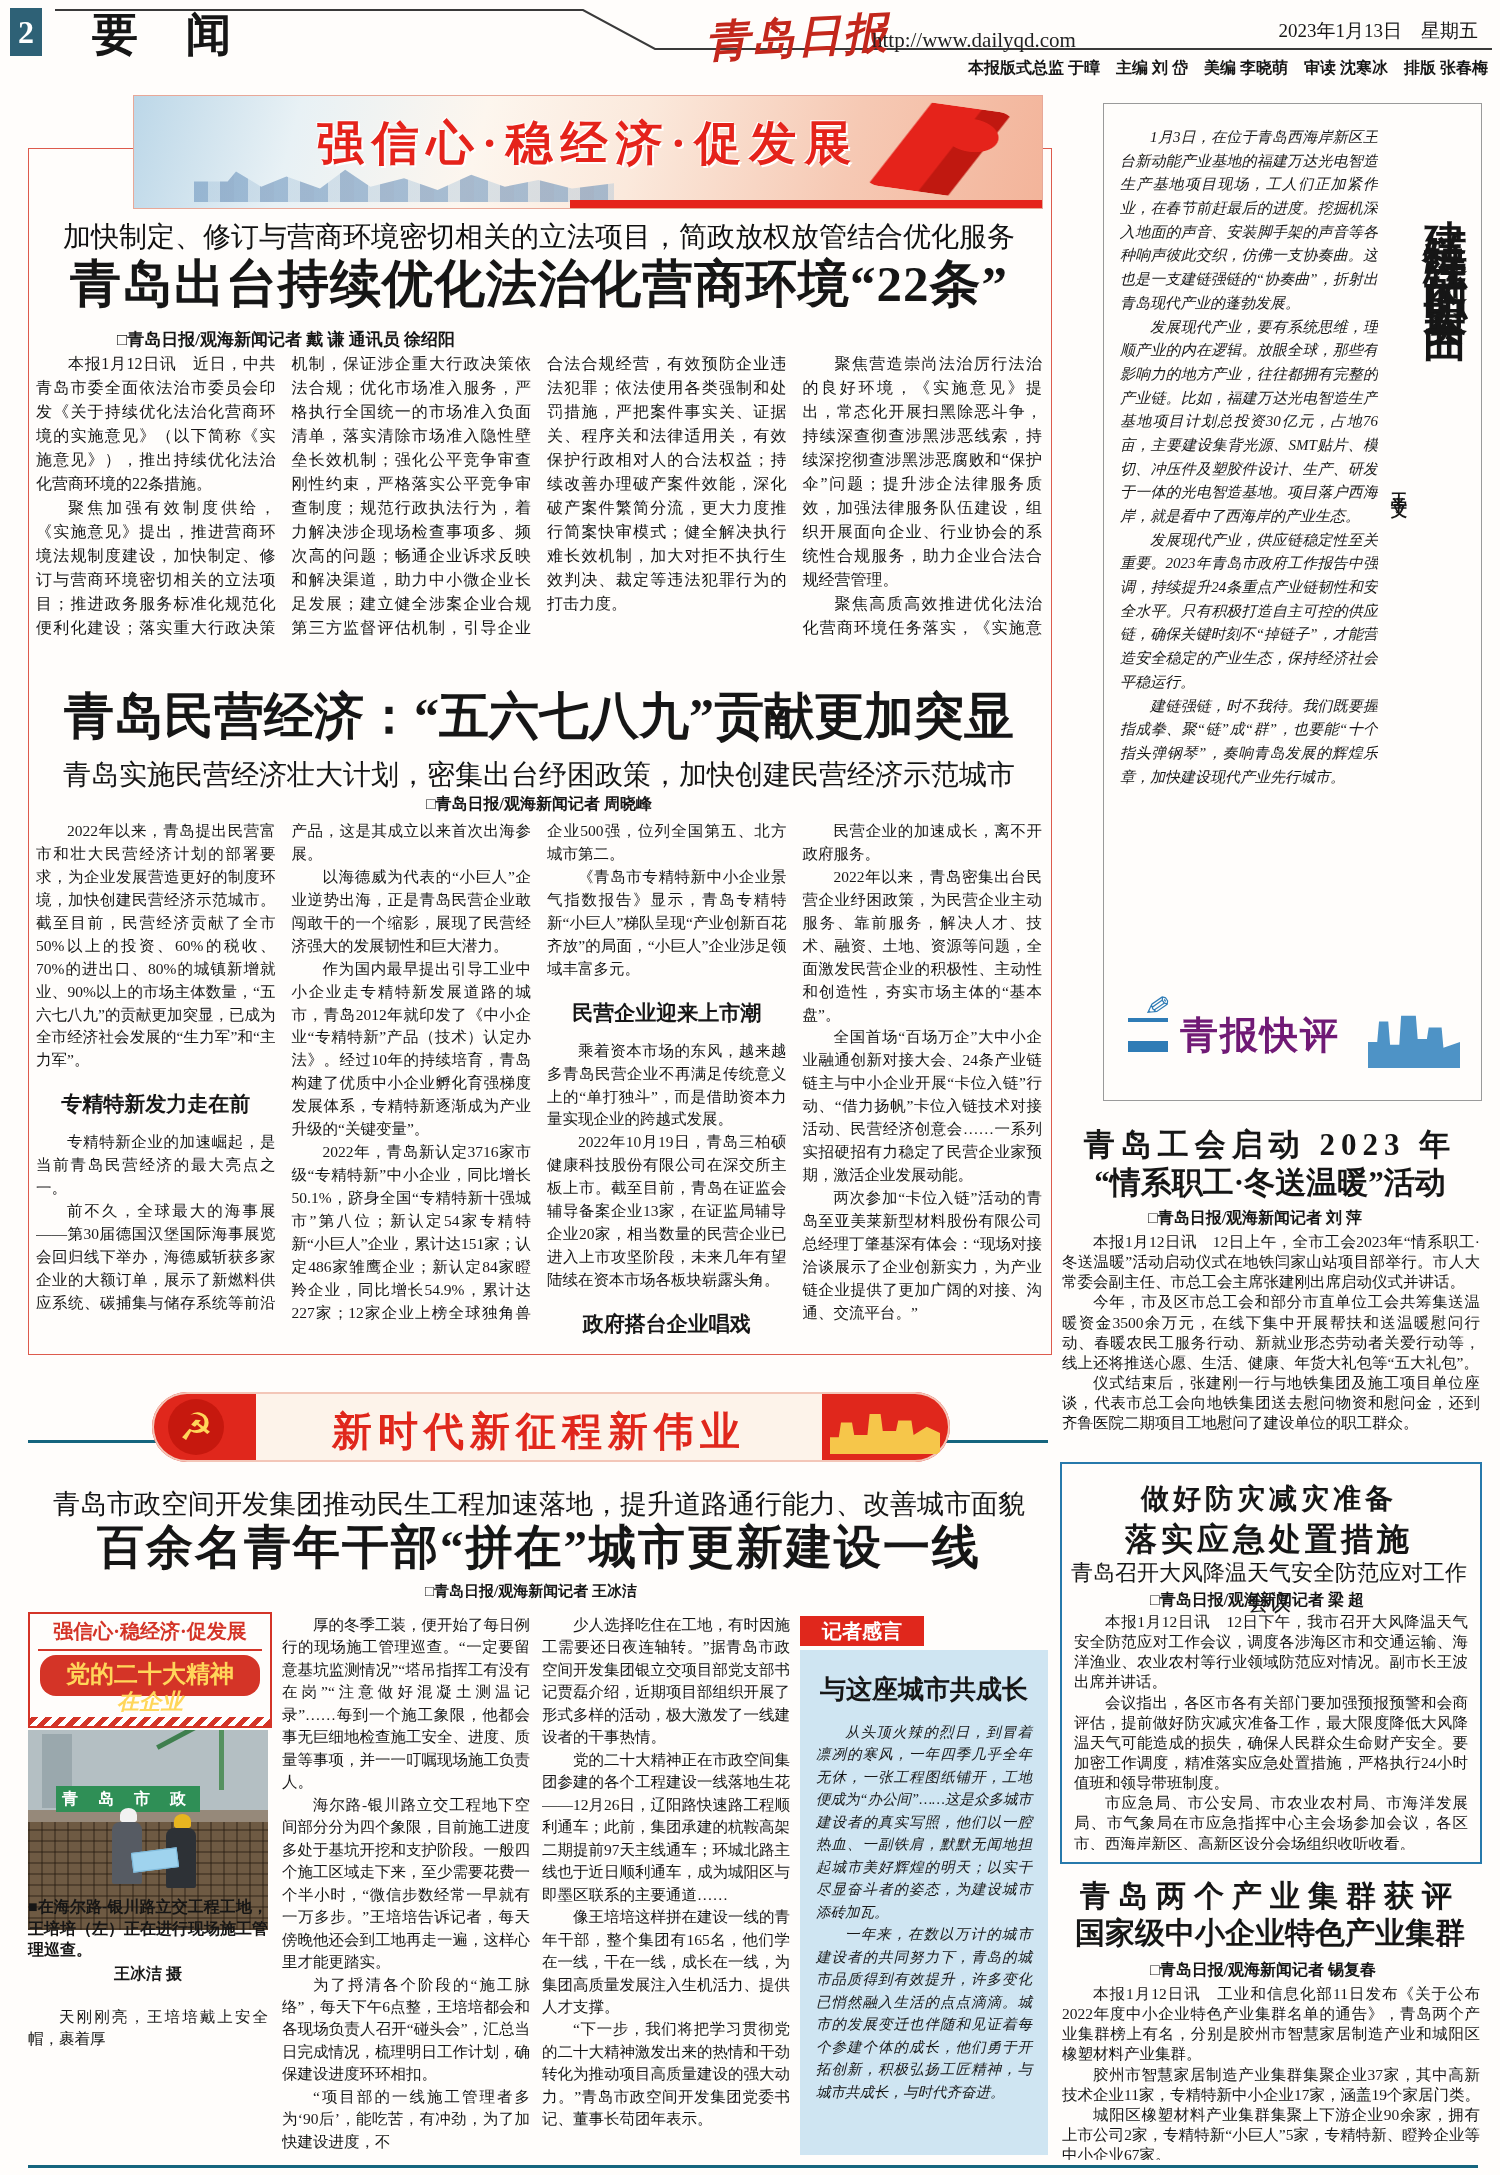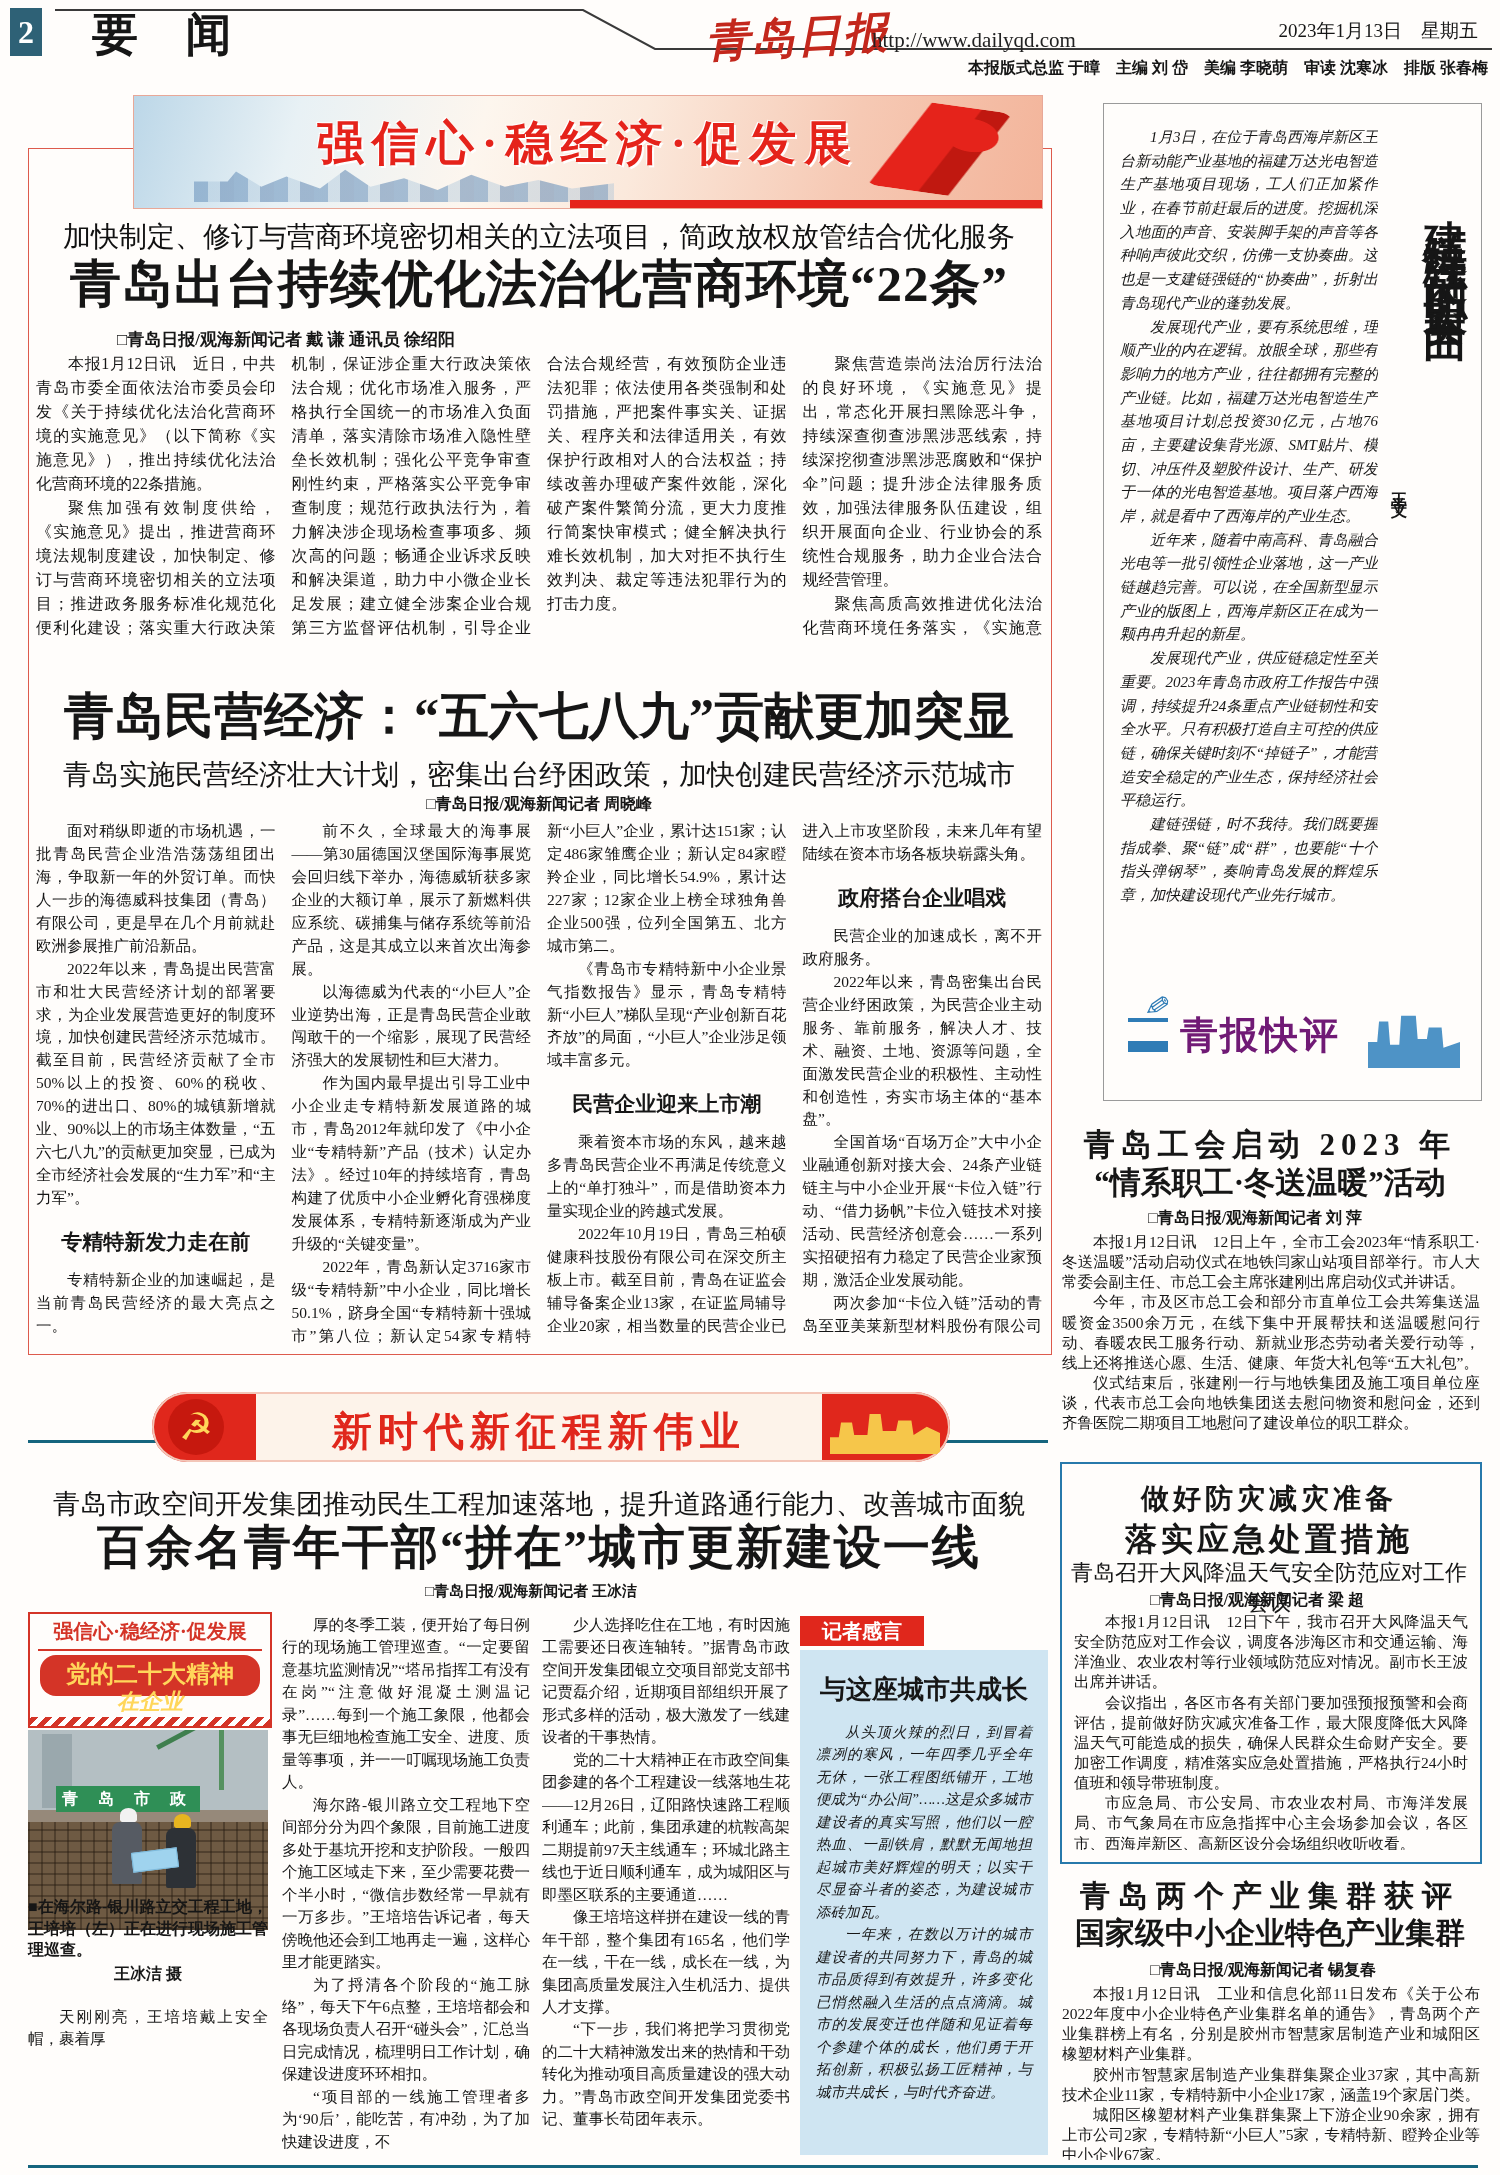--- a/index.html
+++ b/index.html
@@ -69,21 +69,20 @@
     <p class="np">聚焦加强有效制度供给，《实施意见》提出，推进营商环境法规制度建设，加快制定、修订与营商环境密切相关的立法项目；推进政务服务标准化规范化便利化建设；落实重大行政决策机制，保证涉企重大行政决策依法合规；优化市场准入服务，严格执行全国统一的市场准入负面清单，落实清除市场准入隐性壁垒长效机制；强化公平竞争审查刚性约束，严格落实公平竞争审查制度；规范行政执法行为，着力解决涉企现场检查事项多、频次高的问题；畅通企业诉求反映和解决渠道，助力中小微企业长足发展；建立健全涉案企业合规第三方监督评估机制，引导企业合法合规经营，有效预防企业违法犯罪；依法使用各类强制和处罚措施，严把案件事实关、证据关、程序关和法律适用关，有效保护行政相对人的合法权益；持续改善办理破产案件效能，深化破产案件繁简分流，更大力度推行简案快审模式；健全解决执行难长效机制，加大对拒不执行生效判决、裁定等违法犯罪行为的打击力度。</p>
     <p class="np">聚焦营造崇尚法治厉行法治的良好环境，《实施意见》提出，常态化开展扫黑除恶斗争，持续深查彻查涉黑涉恶线索，持续深挖彻查涉黑涉恶腐败和“保护伞”问题；提升涉企法律服务质效，加强法律服务队伍建设，组织开展面向企业、行业协会的系统性合规服务，助力企业合法合规经营管理。</p>
     <p class="np">聚焦高质高效推进优化法治化营商环境任务落实，《实施意见》提出，进一步完善优化法治化营商环境保障机制，充分发挥全市优化法治环境工作协调机制作用；加强法治人才培养，坚持和发展新时代“枫桥经验”，持续推进“一站式”矛盾纠纷调解中心建设；常态化开展法治大数据应用研究，推进信息技术与法治工作深度融合。</p>
   </div>
 
   <div class="abs ctr hd" style="left:30px;top:683px;width:1018px;font-size:50px;font-weight:700;">青岛民营经济：“五六七八九”贡献更加突显</div>
   <div class="abs ctr" style="left:36px;top:756px;width:1006px;font-size:28px;">青岛实施民营经济壮大计划，密集出台纾困政策，加快创建民营经济示范城市</div>
   <div class="abs ctr" style="left:36px;top:794px;width:1006px;font-size:16px;font-weight:700;">□青岛日报/观海新闻记者 周晓峰</div>
   <div class="abs cols" style="left:36px;top:820px;width:1006px;height:528px;columns:4;column-gap:16px;
               font-size:15.5px;line-height:1.48;">
-    <p class="np">面对稍纵即逝的市场机遇，一批青岛民营企业浩浩荡荡组团出海，争取新一年的外贸订单。而快人一步的海德威科技集团（青岛）有限公司，更是早在几个月前就赴欧洲参展推广前沿新品。</p>
     <p class="np">2022年以来，青岛提出民营富市和壮大民营经济计划的部署要求，为企业发展营造更好的制度环境，加快创建民营经济示范城市。截至目前，民营经济贡献了全市50%以上的投资、60%的税收、70%的进出口、80%的城镇新增就业、90%以上的市场主体数量，“五六七八九”的贡献更加突显，已成为全市经济社会发展的“生力军”和“主力军”。</p>
     <h3 class="subhead">专精特新发力走在前</h3>
     <p class="np">专精特新企业的加速崛起，是当前青岛民营经济的最大亮点之一。</p>
     <p class="np">前不久，全球最大的海事展——第30届德国汉堡国际海事展览会回归线下举办，海德威斩获多家企业的大额订单，展示了新燃料供应系统、碳捕集与储存系统等前沿产品，这是其成立以来首次出海参展。</p>
     <p class="np">以海德威为代表的“小巨人”企业逆势出海，正是青岛民营企业敢闯敢干的一个缩影，展现了民营经济强大的发展韧性和巨大潜力。</p>
     <p class="np">作为国内最早提出引导工业中小企业走专精特新发展道路的城市，青岛2012年就印发了《中小企业“专精特新”产品（技术）认定办法》。经过10年的持续培育，青岛构建了优质中小企业孵化育强梯度发展体系，专精特新逐渐成为产业升级的“关键变量”。</p>
     <p class="np">2022年，青岛新认定3716家市级“专精特新”中小企业，同比增长50.1%，跻身全国“专精特新十强城市”第八位；新认定54家专精特新“小巨人”企业，累计达151家；认定486家雏鹰企业；新认定84家瞪羚企业，同比增长54.9%，累计达227家；12家企业上榜全球独角兽企业500强，位列全国第五、北方城市第二。</p>
     <p class="np">《青岛市专精特新中小企业景气指数报告》显示，青岛专精特新“小巨人”梯队呈现“产业创新百花齐放”的局面，“小巨人”企业涉足领域丰富多元。</p>
     <h3 class="subhead">民营企业迎来上市潮</h3>
     <p class="np">乘着资本市场的东风，越来越多青岛民营企业不再满足传统意义上的“单打独斗”，而是借助资本力量实现企业的跨越式发展。</p>
@@ -93,21 +92,20 @@
     <p class="np">2022年以来，青岛密集出台民营企业纾困政策，为民营企业主动服务、靠前服务，解决人才、技术、融资、土地、资源等问题，全面激发民营企业的积极性、主动性和创造性，夯实市场主体的“基本盘”。</p>
     <p class="np">全国首场“百场万企”大中小企业融通创新对接大会、24条产业链链主与中小企业开展“卡位入链”行动、“借力扬帆”卡位入链技术对接活动、民营经济创意会……一系列实招硬招有力稳定了民营企业家预期，激活企业发展动能。</p>
     <p class="np">两次参加“卡位入链”活动的青岛至亚美莱新型材料股份有限公司总经理丁肇基深有体会：“现场对接洽谈展示了企业创新实力，为产业链企业提供了更加广阔的对接、沟通、交流平台。”</p>
 
   </div>
 
   <div class="abs" style="left:1103px;top:103px;width:377px;height:996px;border:1px solid #9a9a9a;background:#fffdfb;"></div>
   <div class="abs cols kai" style="left:1120px;top:126px;width:258px;height:852px;font-size:15px;line-height:1.58;">
     <p class="np">1月3日，在位于青岛西海岸新区王台新动能产业基地的福建万达光电智造生产基地项目现场，工人们正加紧作业，在春节前赶最后的进度。挖掘机深入地面的声音、安装脚手架的声音等各种响声彼此交织，仿佛一支协奏曲。这也是一支建链强链的“协奏曲”，折射出青岛现代产业的蓬勃发展。</p>
     <p class="np">发展现代产业，要有系统思维，理顺产业的内在逻辑。放眼全球，那些有影响力的地方产业，往往都拥有完整的产业链。比如，福建万达光电智造生产基地项目计划总投资30亿元，占地76亩，主要建设集背光源、SMT贴片、模切、冲压件及塑胶件设计、生产、研发于一体的光电智造基地。项目落户西海岸，就是看中了西海岸的产业生态。</p>
-    <p class="np">近年来，随着中南高科、青岛融合光电等一批引领性企业落地，这一产业链越趋完善。可以说，在全国新型显示产业的版图上，西海岸新区正在成为一颗冉冉升起的新星。</p>
     <p class="np">发展现代产业，供应链稳定性至关重要。2023年青岛市政府工作报告中强调，持续提升24条重点产业链韧性和安全水平。只有积极打造自主可控的供应链，确保关键时刻不“掉链子”，才能营造安全稳定的产业生态，保持经济社会平稳运行。</p>
     <p class="np">建链强链，时不我待。我们既要握指成拳、聚“链”成“群”，也要能“十个指头弹钢琴”，奏响青岛发展的辉煌乐章，加快建设现代产业先行城市。</p>
   </div>
   <div class="abs vert hd" style="left:1388px;top:480px;font-size:16px;letter-spacing:4px;font-weight:700;">王学义</div>
   <div class="abs vert hd" style="left:1416px;top:185px;height:560px;font-size:44px;letter-spacing:14px;font-weight:700;">建链强链的协奏曲</div>
 
   <div class="abs" style="left:1122px;top:992px;width:340px;height:88px;overflow:hidden;">
     <span class="abs" style="left:6px;top:26px;width:40px;height:26px;
                  border-top:4px solid #2f7cb6;border-bottom:4px solid #2f7cb6;
                  box-shadow:0 -11px 0 -4px #2f7cb6 inset;"></span>

